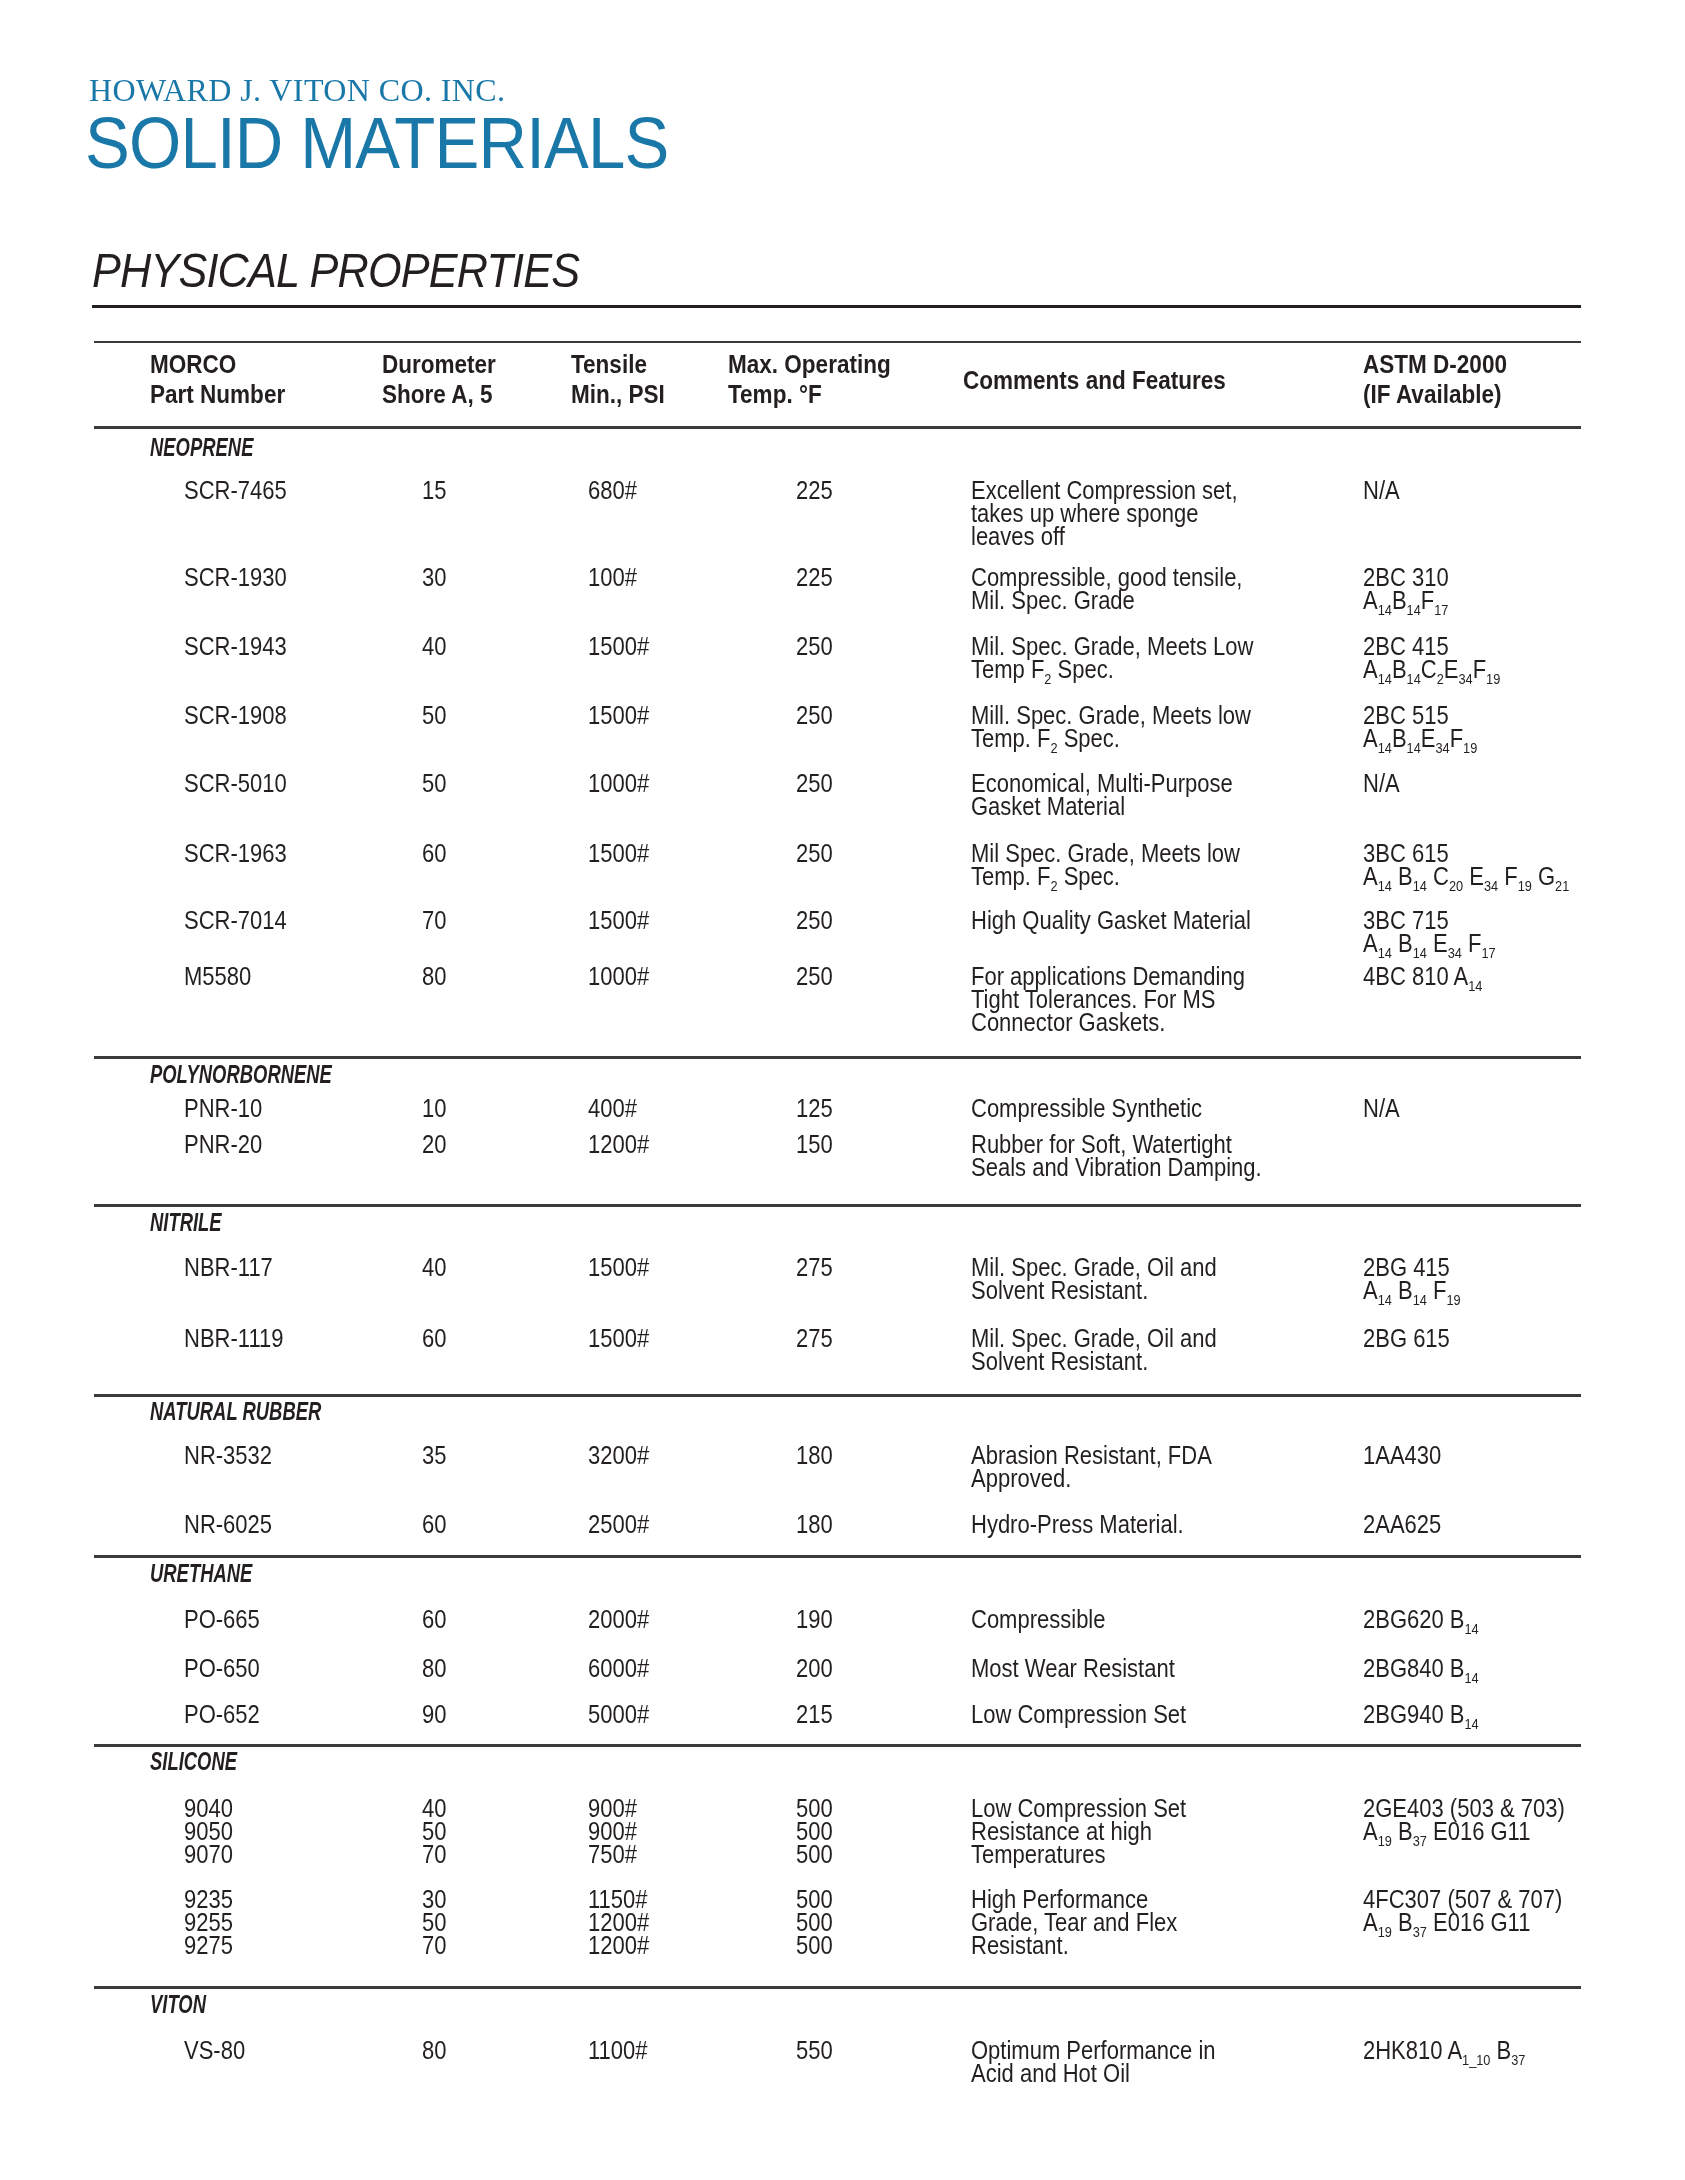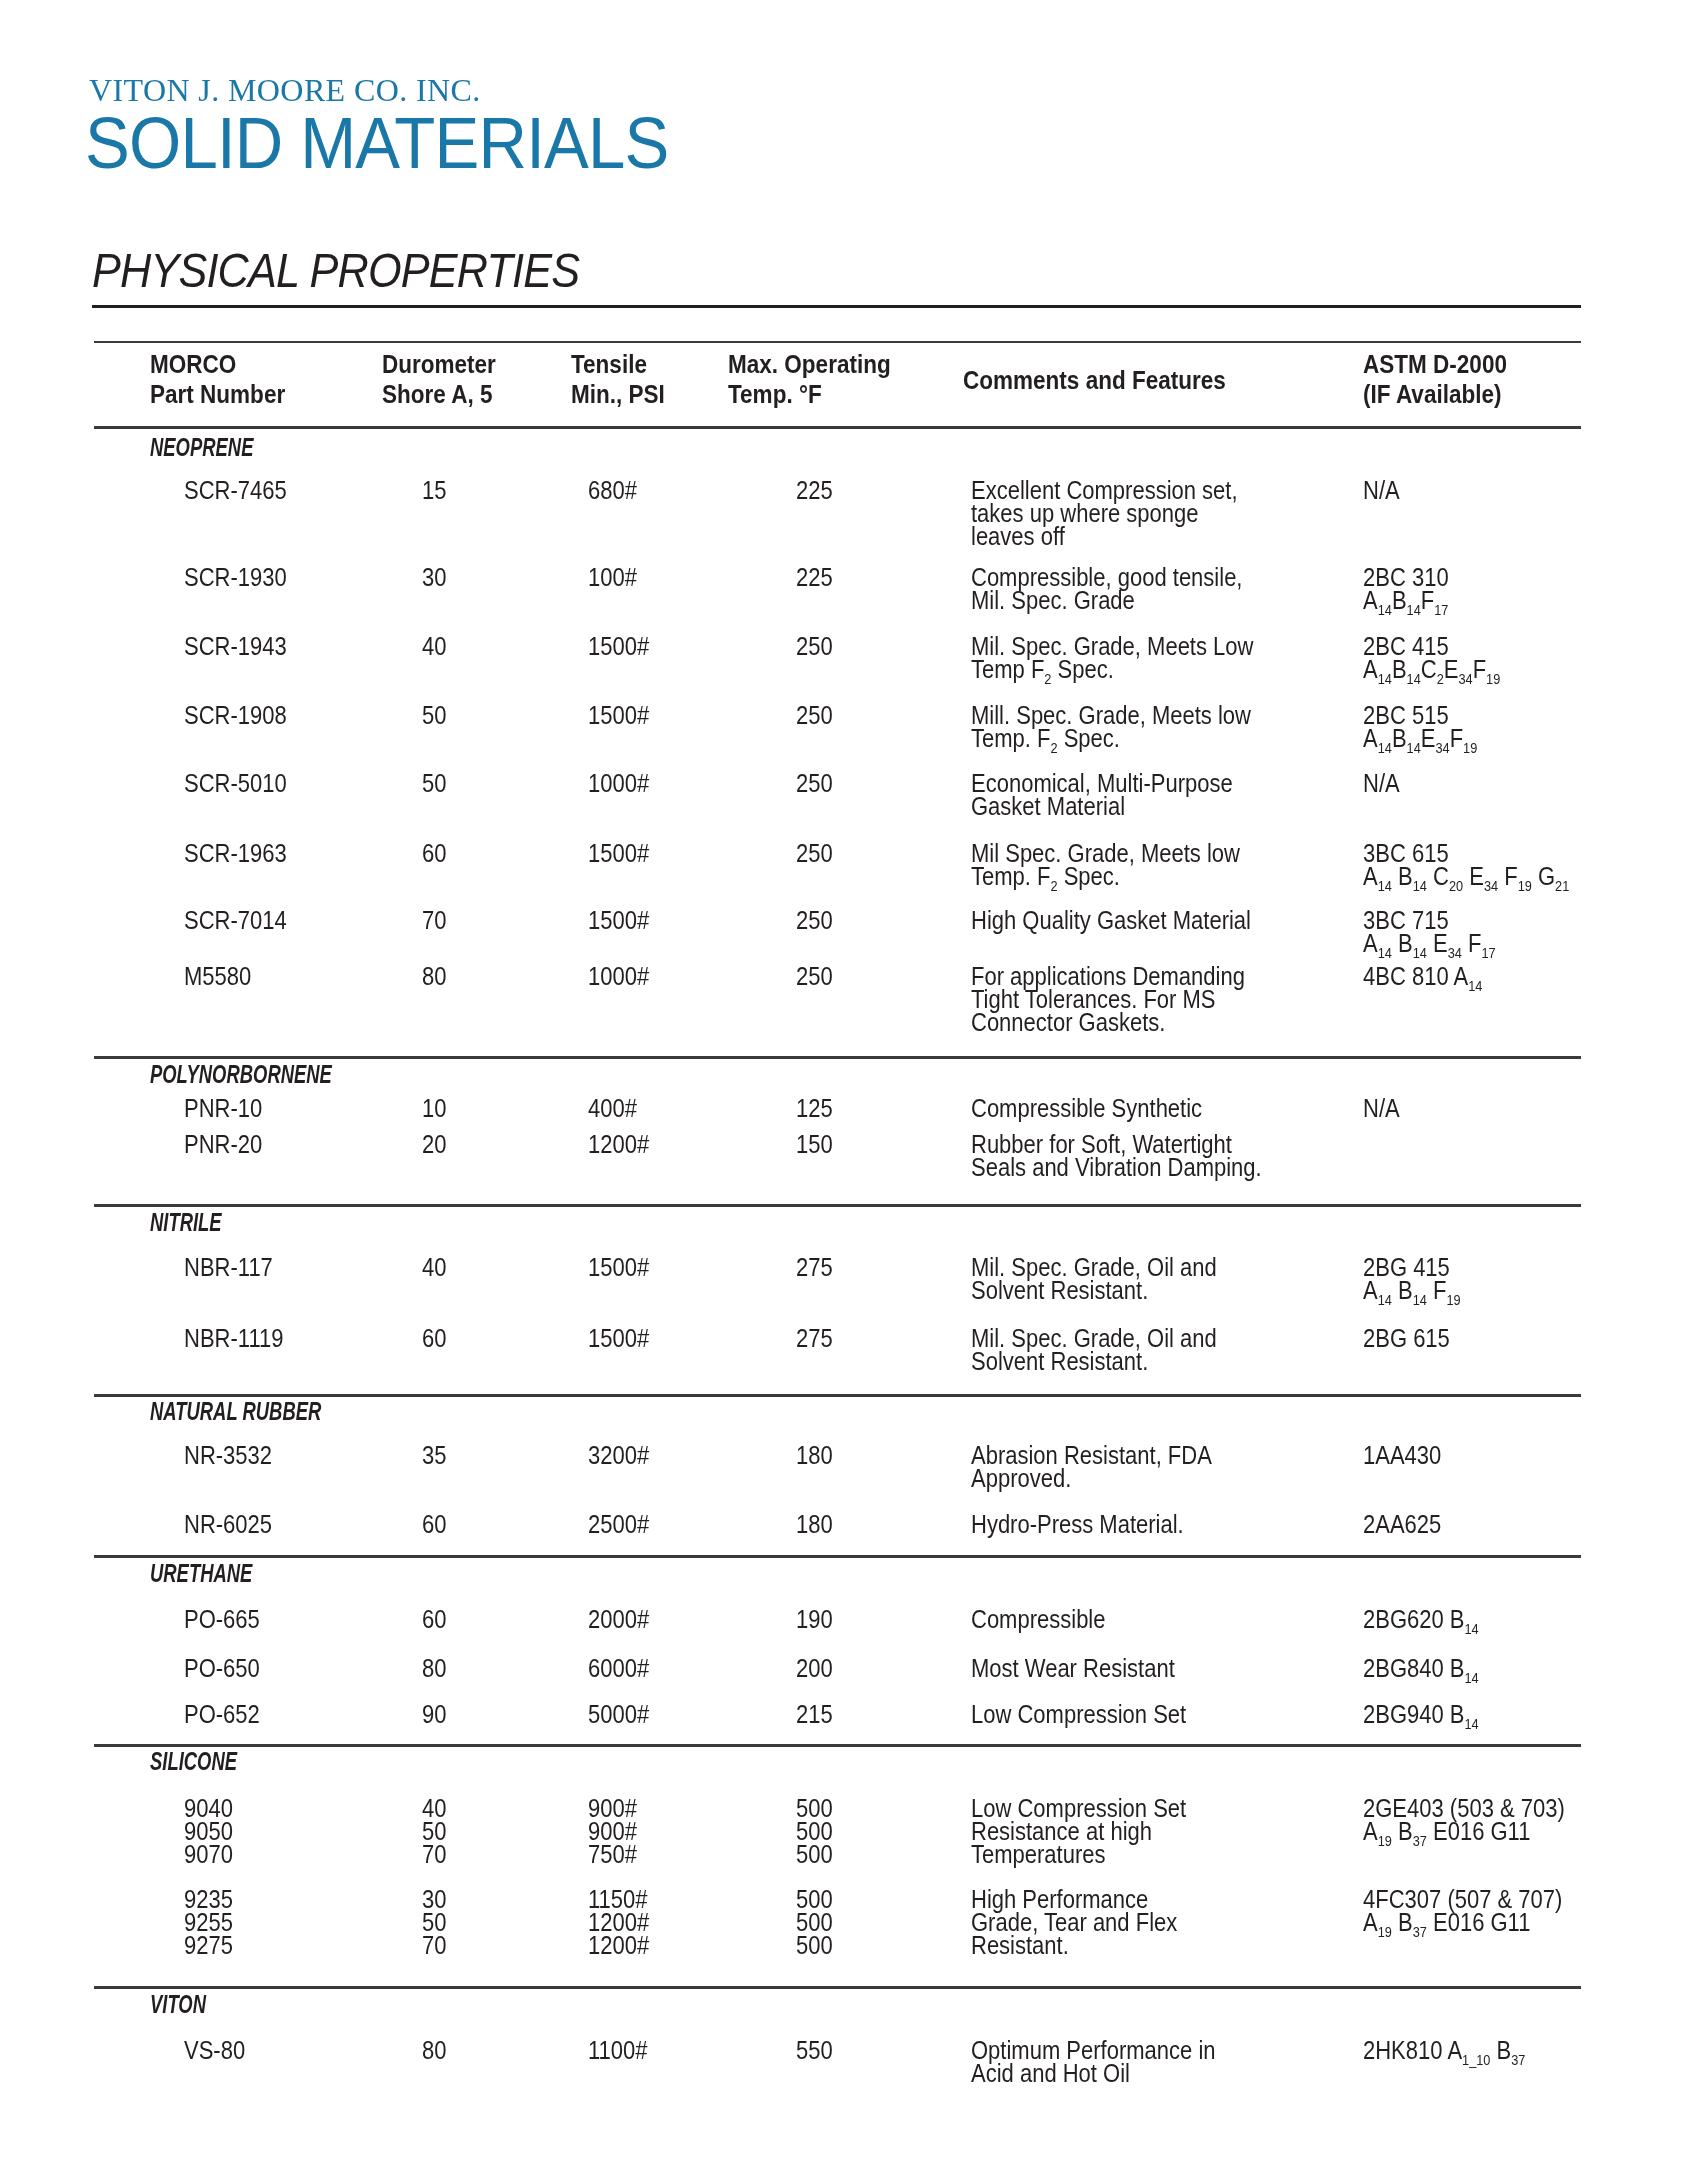--- a/index.html
+++ b/index.html
@@ -16,21 +16,21 @@
   .c-dur { left:422px; }
   .c-ten { left:588px; }
   .c-tmp { left:796px; }
   .c-com { left:971px; }
   .c-astm { left:1363px; }
   sub { font-size:14.5px; vertical-align:-6px; line-height:0; }
 </style>
 </head>
 <body>
 
-<div class="company">VITON J. MOORE CO. INC.</div>
+<div class="company">HOWARD J. VITON CO. INC.</div>
 <div class="brand">SOLID MATERIALS</div>
 <div class="section-title">PHYSICAL PROPERTIES</div>
 <div class="rule-thick" style="top:305px;"></div>
 
 <div>
   <div class="rule" style="top:341px;height:1.7px;"></div>
   <div class="hdr" style="left:150px;">
       <div>MORCO</div>
       <div>Part Number</div>
     </div>

